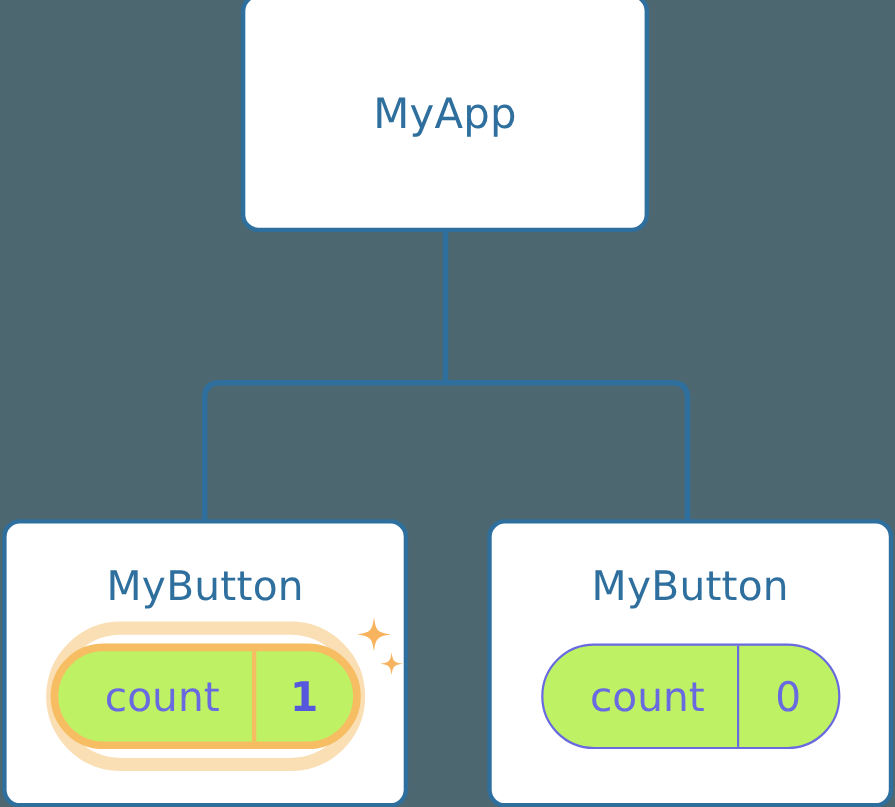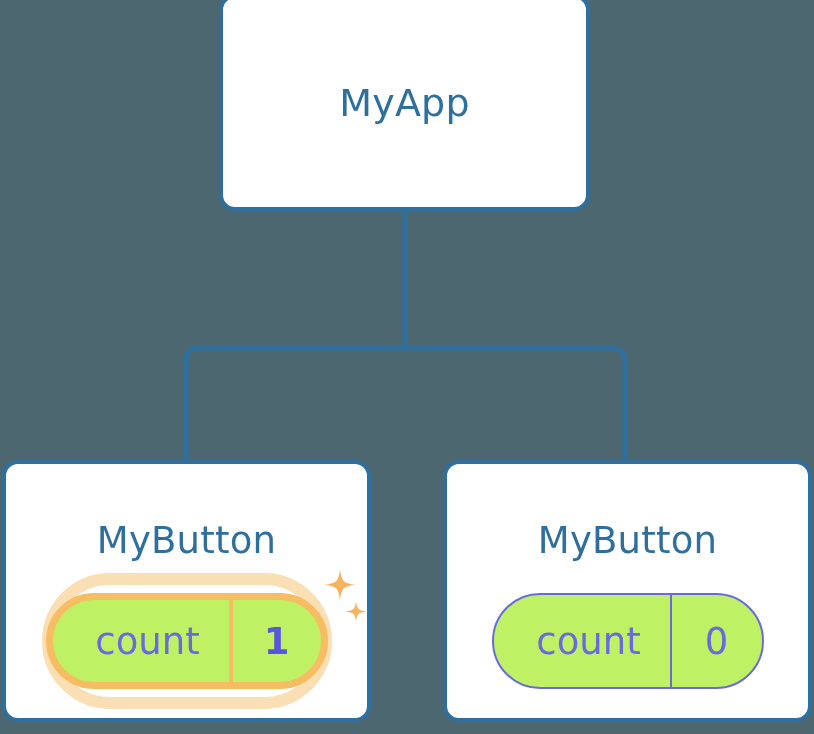--- a/index.html
+++ b/index.html
@@ -48,24 +48,24 @@
 
   .card-root {
     left: 219px;
     top: -6px;
     width: 371px;
     height: 217px;
     justify-content: center;
   }
 
   .card-child {
-    top: 460px;
+    top: 472px;
     width: 369px;
     height: 262px;
-    padding-top: 58px;
+    padding-top: 38px;
   }
 
   .card-child-left  { left: 2px; }
   .card-child-right { left: 443px; }
 
   .node-title {
     color: #2e6f9e;
     font-size: 37px;
     font-weight: 400;
     letter-spacing: 0.2px;

